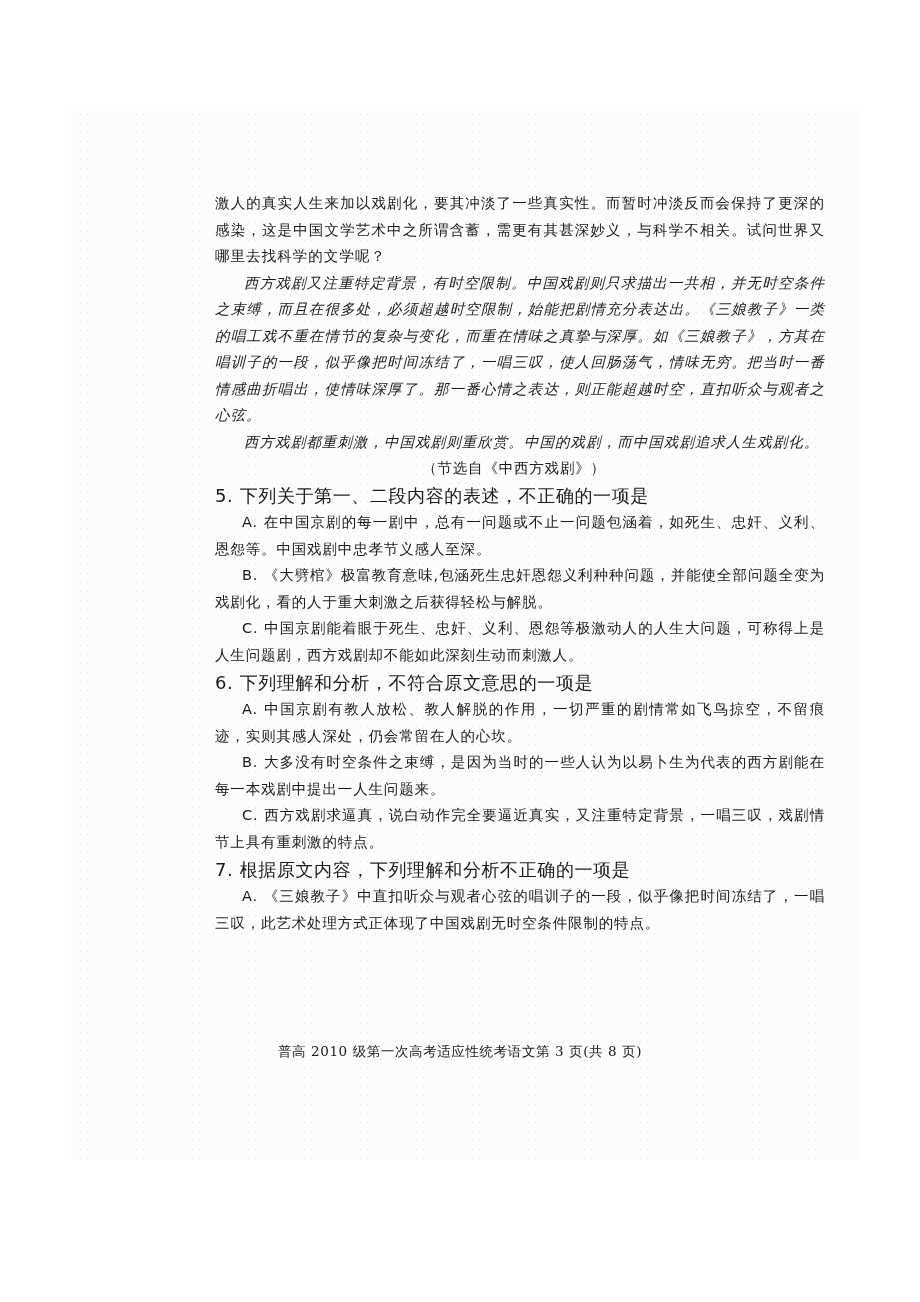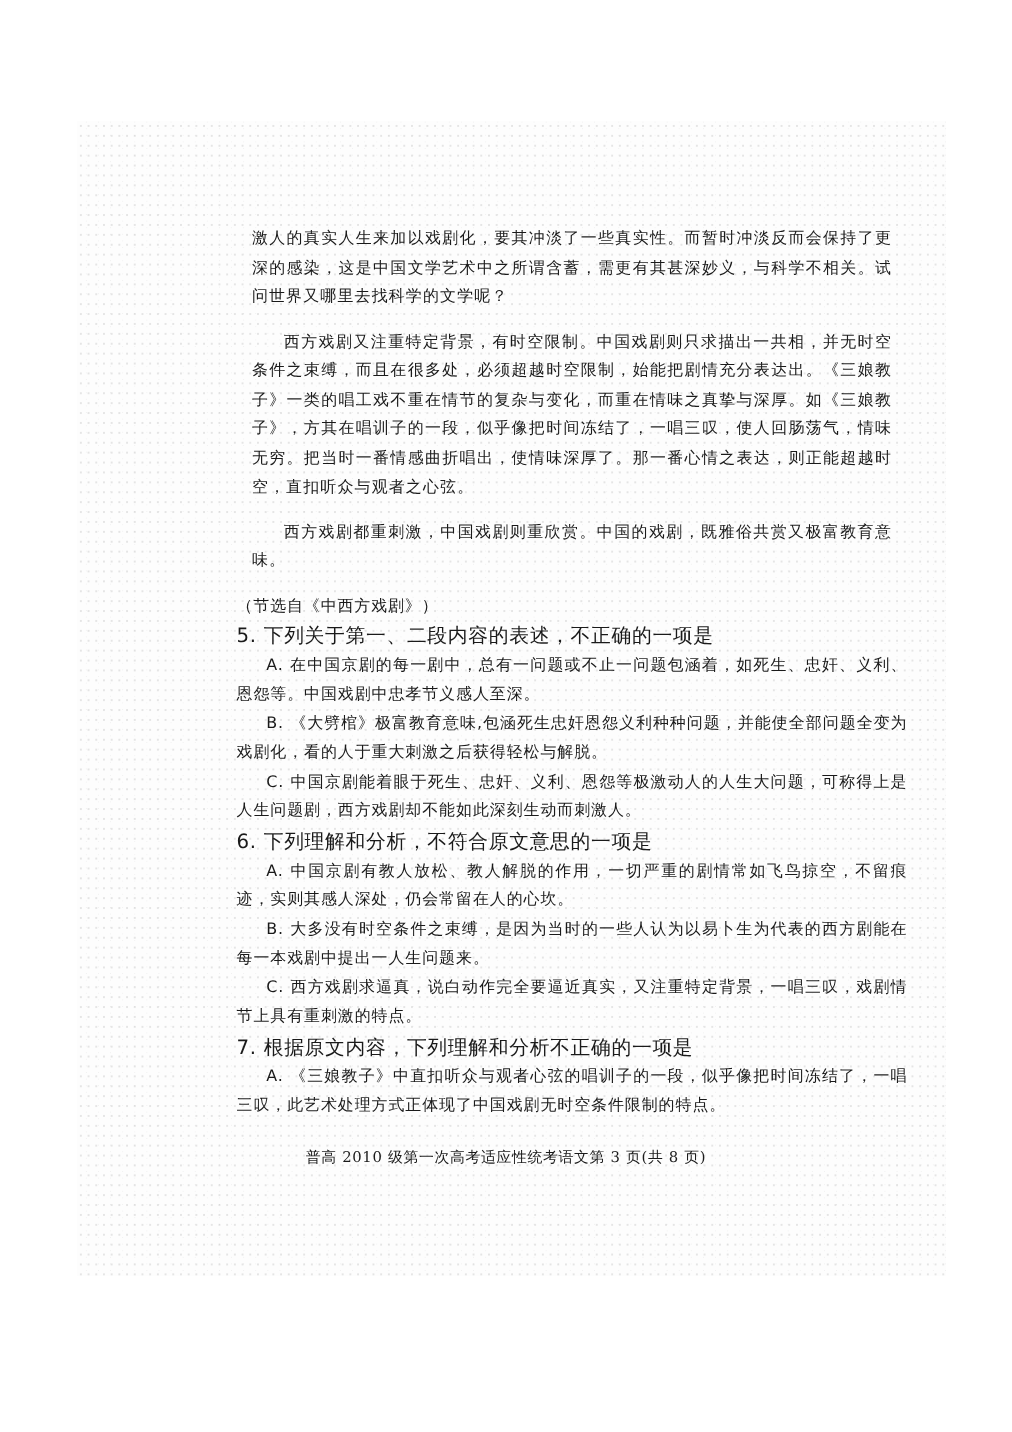--- a/index.html
+++ b/index.html
@@ -7,36 +7,36 @@
   .scan {
     position: absolute; left: 70px; top: 110px; width: 790px; height: 1050px;
     background-color: #fdfdfd;
     background-image:
       radial-gradient(rgba(120,120,120,0.18) 0.6px, transparent 0.8px),
       radial-gradient(rgba(150,150,150,0.12) 0.6px, transparent 0.8px);
     background-size: 7px 9px, 11px 6px;
     background-position: 0 0, 3px 4px;
   }
   .page { position: absolute; left: 215px; top: 190px; width: 610px; }
-  .para { margin: 14px; font-size: 14.5px; line-height: 26.5px; letter-spacing: 1.05px; text-align: justify; }
-  .indent { text-indent: 29px; }
-  .source { text-align: left; font-size: 14.5px; line-height: 26px; margin-right: 12px; letter-spacing: 0.8px; }
+  .para { margin: 0; font-size: 14.5px; line-height: 26.5px; letter-spacing: 1.05px; text-align: justify; }
+  .indent { text-indent: 29px; font-style: italic; }
+  .source { text-align: center; font-size: 14.5px; line-height: 26px; margin-right: 12px; letter-spacing: 0.8px; }
   .q { font-family: "DejaVu Sans", sans-serif; font-size: 18px; line-height: 26px; margin: 2px 0 0 0; letter-spacing: 0.6px; }
   .opt { font-family: "DejaVu Sans", sans-serif; font-size: 14.5px; line-height: 26.5px; margin: 0; letter-spacing: 0.85px; text-indent: 27px; text-align: justify; }
   .footer { position: absolute; left: 0; width: 920px; top: 1043px; text-align: center; font-size: 13.5px; letter-spacing: 0.6px; }
 </style>
 </head>
 <body>
 
 <div class="scan"></div>
 
 <div class="page">
   <p class="para">激人的真实人生来加以戏剧化，要其冲淡了一些真实性。而暂时冲淡反而会保持了更深的感染，这是中国文学艺术中之所谓含蓄，需更有其甚深妙义，与科学不相关。试问世界又哪里去找科学的文学呢？</p>
   <p class="para indent">西方戏剧又注重特定背景，有时空限制。中国戏剧则只求描出一共相，并无时空条件之束缚，而且在很多处，必须超越时空限制，始能把剧情充分表达出。《三娘教子》一类的唱工戏不重在情节的复杂与变化，而重在情味之真挚与深厚。如《三娘教子》，方其在唱训子的一段，似乎像把时间冻结了，一唱三叹，使人回肠荡气，情味无穷。把当时一番情感曲折唱出，使情味深厚了。那一番心情之表达，则正能超越时空，直扣听众与观者之心弦。</p>
-  <p class="para indent">西方戏剧都重刺激，中国戏剧则重欣赏。中国的戏剧，既雅俗共赏又极富教育意味。</p>
+  <p class="para indent">西方戏剧都重刺激，中国戏剧则重欣赏。中国的戏剧，而中国戏剧追求人生戏剧化。</p>
   <div class="source">（节选自《中西方戏剧》）</div>
 
   <div>
     <p class="q">5. 下列关于第一、二段内容的表述，不正确的一项是</p>
     <p class="opt">A. 在中国京剧的每一剧中，总有一问题或不止一问题包涵着，如死生、忠奸、义利、恩怨等。中国戏剧中忠孝节义感人至深。</p>
     <p class="opt">B. 《大劈棺》极富教育意味,包涵死生忠奸恩怨义利种种问题，并能使全部问题全变为戏剧化，看的人于重大刺激之后获得轻松与解脱。</p>
     <p class="opt">C. 中国京剧能着眼于死生、忠奸、义利、恩怨等极激动人的人生大问题，可称得上是人生问题剧，西方戏剧却不能如此深刻生动而刺激人。</p>
   </div>
 
   <div>

